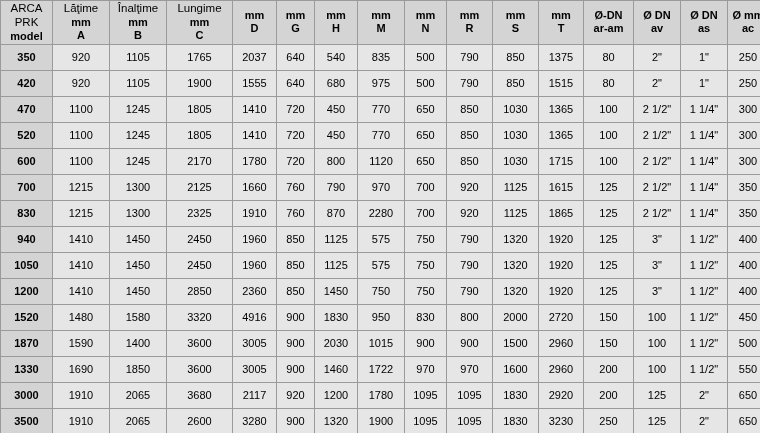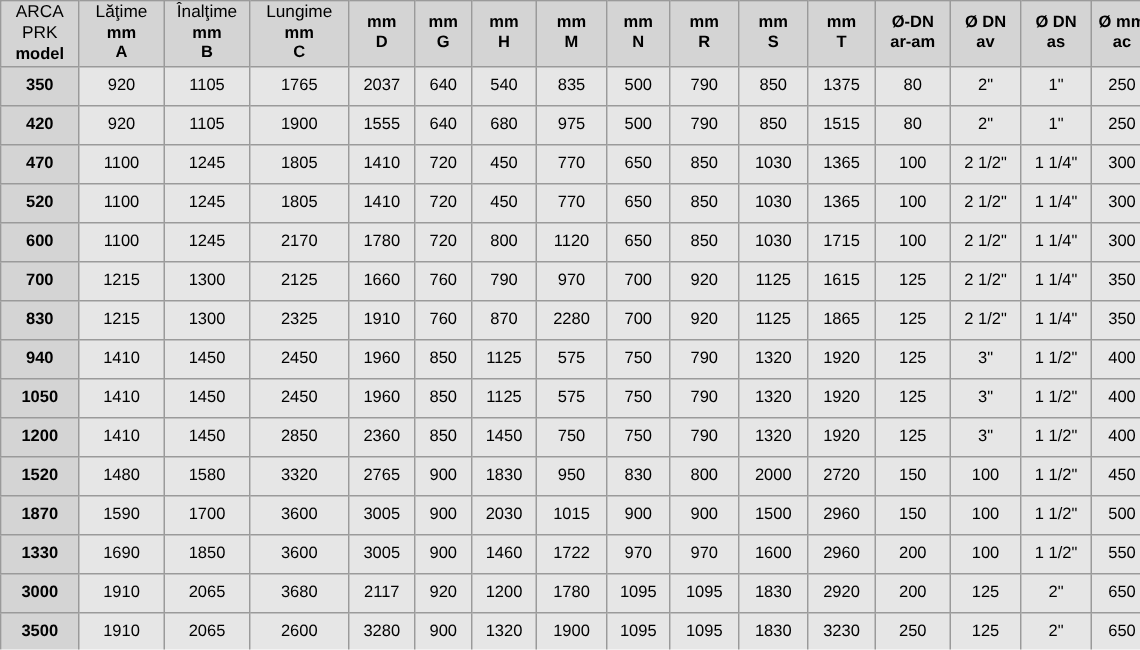--- a/index.html
+++ b/index.html
@@ -361,37 +361,37 @@
         <td>125</td>
         <td>3"</td>
         <td>1 1/2"</td>
         <td>400</td>
       </tr>
       <tr>
         <td class="model-cell">1520</td>
         <td>1480</td>
         <td>1580</td>
         <td>3320</td>
-        <td>2765</td>
+        <td>4916</td>
         <td>900</td>
         <td>1830</td>
         <td>950</td>
         <td>830</td>
         <td>800</td>
         <td>2000</td>
         <td>2720</td>
         <td>150</td>
         <td>100</td>
         <td>1 1/2"</td>
         <td>450</td>
       </tr>
       <tr>
         <td class="model-cell">1870</td>
         <td>1590</td>
-        <td>1700</td>
+        <td>1400</td>
         <td>3600</td>
         <td>3005</td>
         <td>900</td>
         <td>2030</td>
         <td>1015</td>
         <td>900</td>
         <td>900</td>
         <td>1500</td>
         <td>2960</td>
         <td>150</td>

